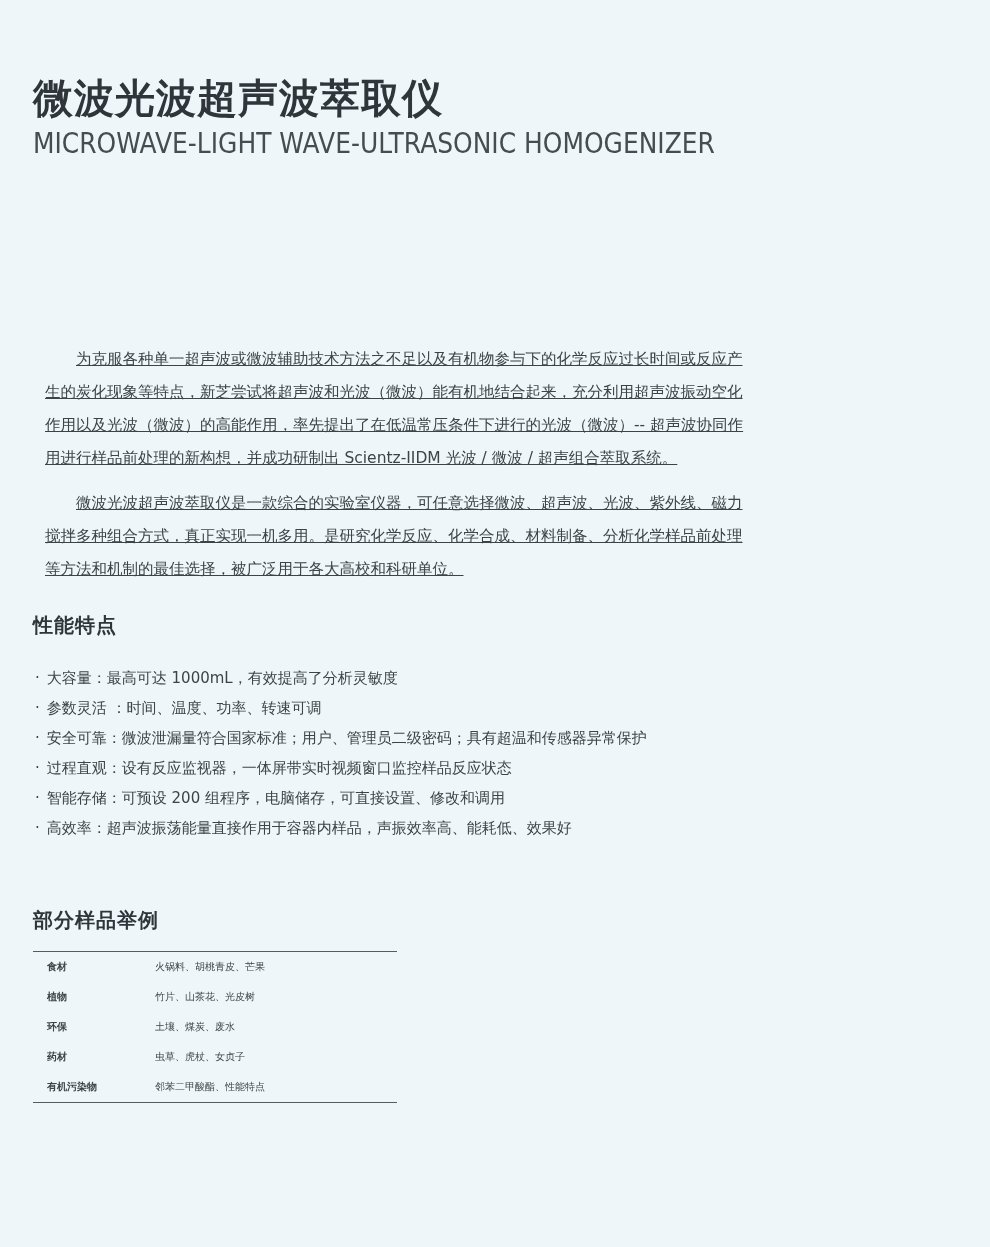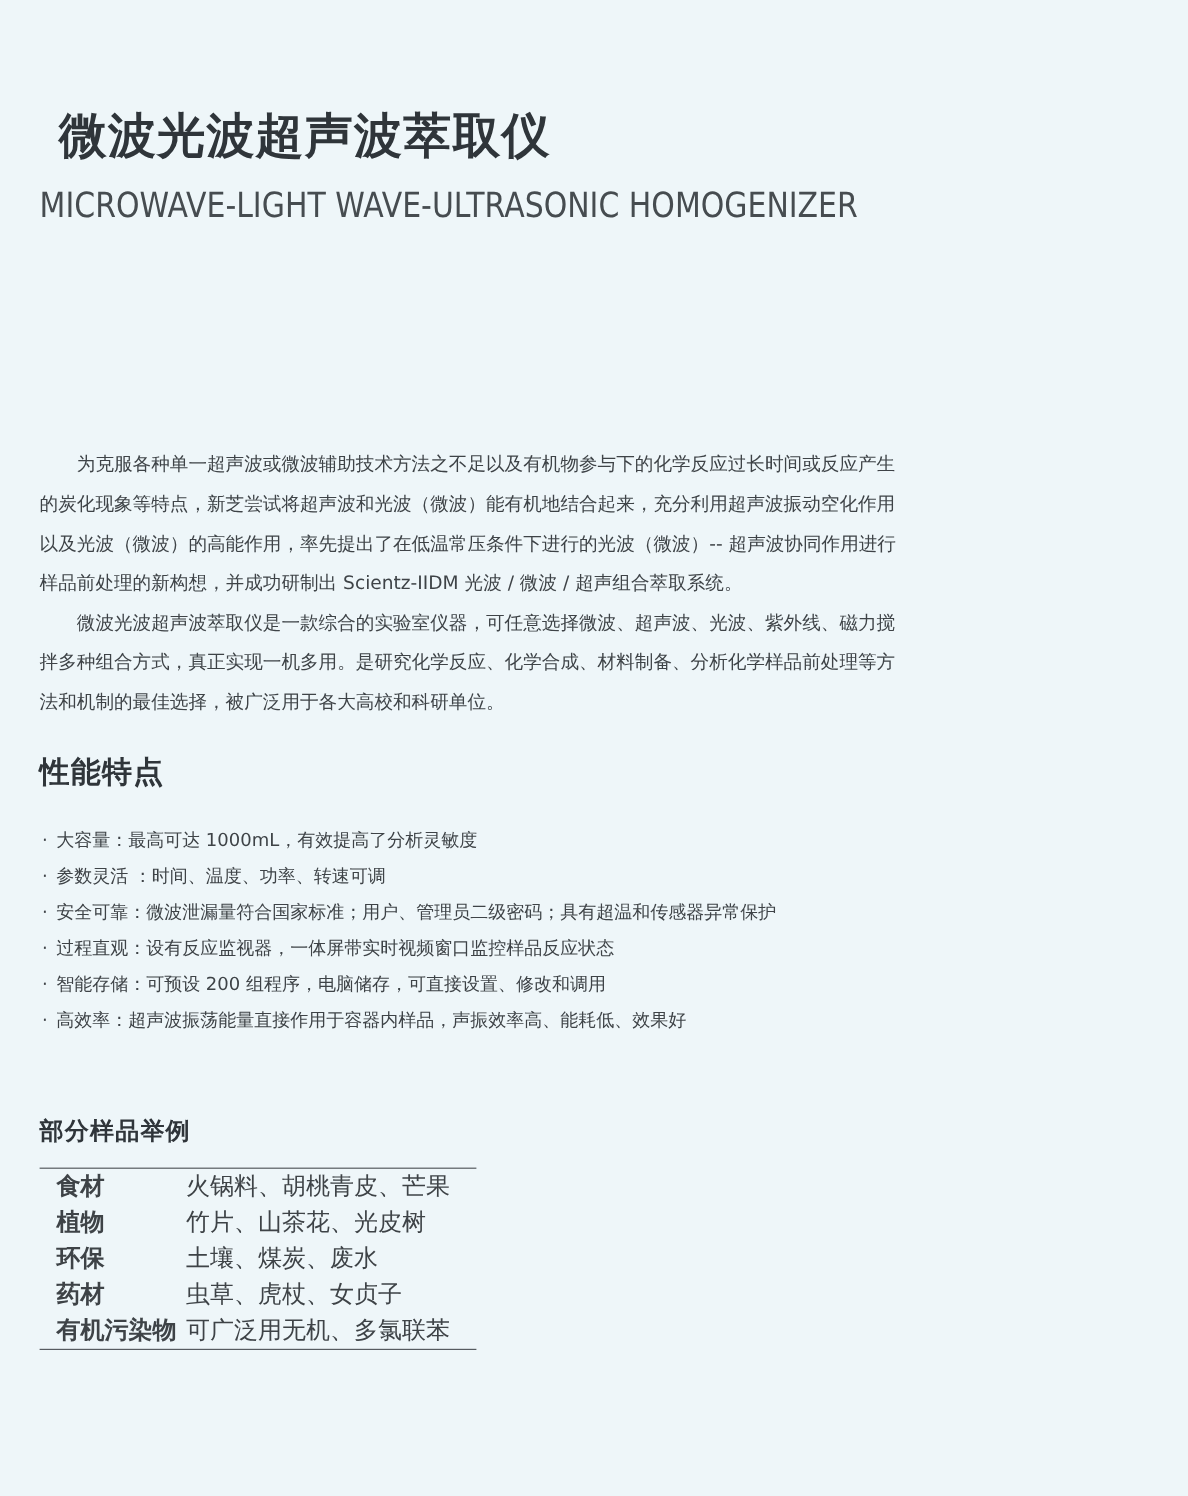--- a/index.html
+++ b/index.html
@@ -12,21 +12,21 @@
     width: 990px;
     height: 1247px;
     background: #eef6f9;
     overflow: hidden;
     color: #3e4347;
   }
   .content {
     padding: 74px 30px 0 33px;
   }
   .title {
-    margin: 16px;
+    margin: 0;
     font-size: 40px;
     line-height: 1.2;
     font-weight: bold;
     color: #2f353a;
     letter-spacing: 1px;
   }
   .subtitle {
     margin-top: 4px;
     font-size: 29px;
     line-height: 1.2;
@@ -38,26 +38,27 @@
     letter-spacing: 0px;
   }
   .intro {
     margin-top: 182px;
     width: 724px;
     font-size: 15.5px;
     line-height: 33px;
     color: #3e4347;
   }
   .intro p {
-    margin: 0;
+    margin: 12px;
     text-indent: 2em;
+    text-decoration: underline;
   }
   .features-heading {
     margin: 27px 0 0 0;
-    font-size: 25px;
+    font-size: 20px;
     line-height: 1.2;
     font-weight: bold;
     color: #2f353a;
     letter-spacing: 1px;
   }
   .features-list {
     list-style: none;
     margin: 26px 0 0 0;
     padding: 0;
     font-size: 15px;
@@ -77,21 +78,21 @@
     font-weight: bold;
     color: #2f353a;
     letter-spacing: 1px;
   }
   .samples-table {
     margin-top: 19px;
     width: 364px;
     border-collapse: collapse;
     border-top: 1px solid #565b60;
     border-bottom: 1px solid #565b60;
-    font-size: 20px;
+    font-size: 10px;
     color: #3e4347;
   }
   .samples-table td {
     height: 30px;
     padding: 0;
     vertical-align: middle;
     white-space: nowrap;
   }
   .samples-table td.cat {
     width: 108px;
@@ -141,19 +142,19 @@
           <tr>
             <td class="cat">环保</td>
             <td class="val">土壤、煤炭、废水</td>
           </tr>
           <tr>
             <td class="cat">药材</td>
             <td class="val">虫草、虎杖、女贞子</td>
           </tr>
           <tr>
             <td class="cat">有机污染物</td>
-            <td class="val">可广泛用无机、多氯联苯</td>
+            <td class="val">邻苯二甲酸酯、性能特点</td>
           </tr>
         </tbody>
     </table>
 
   </div>
 </div>
 
 </body></html>

